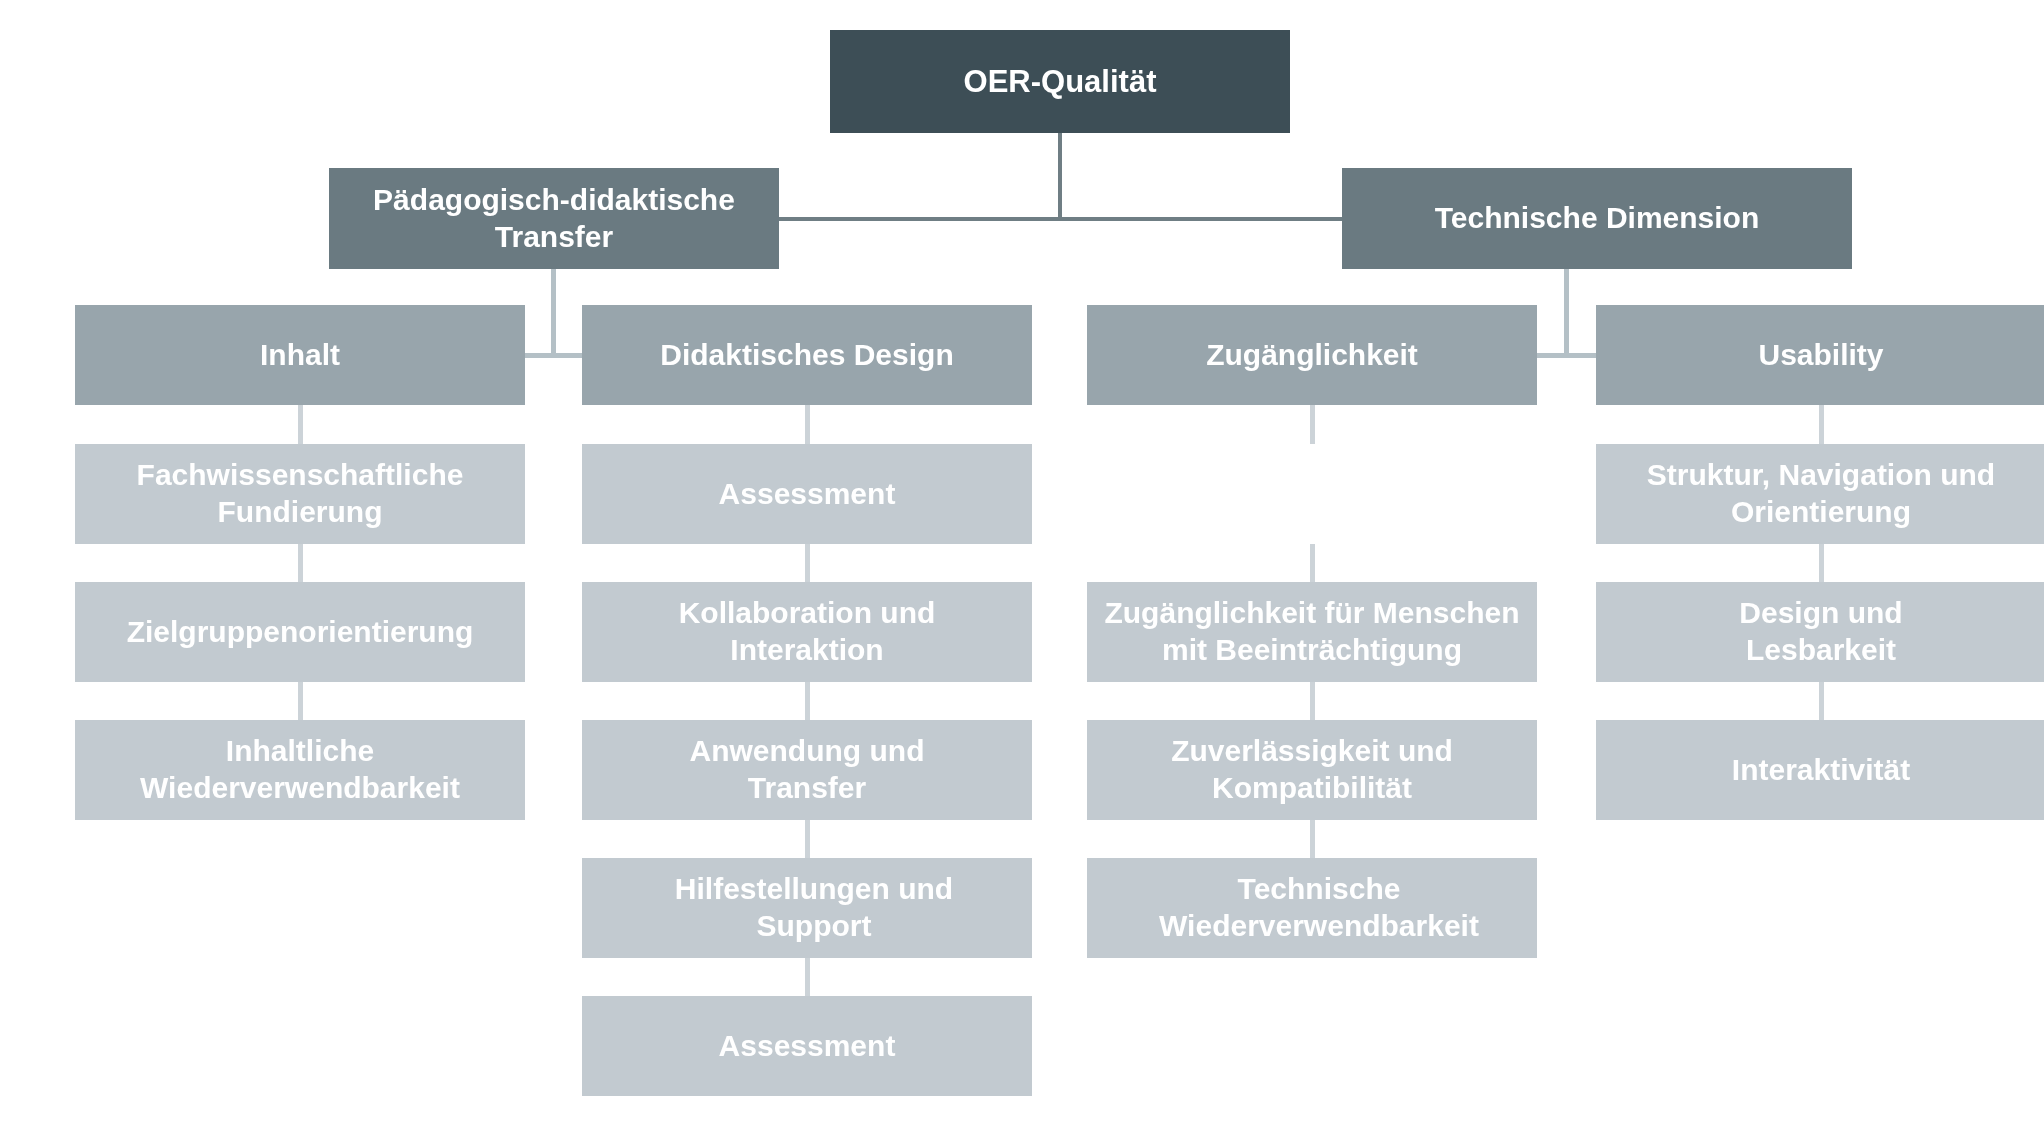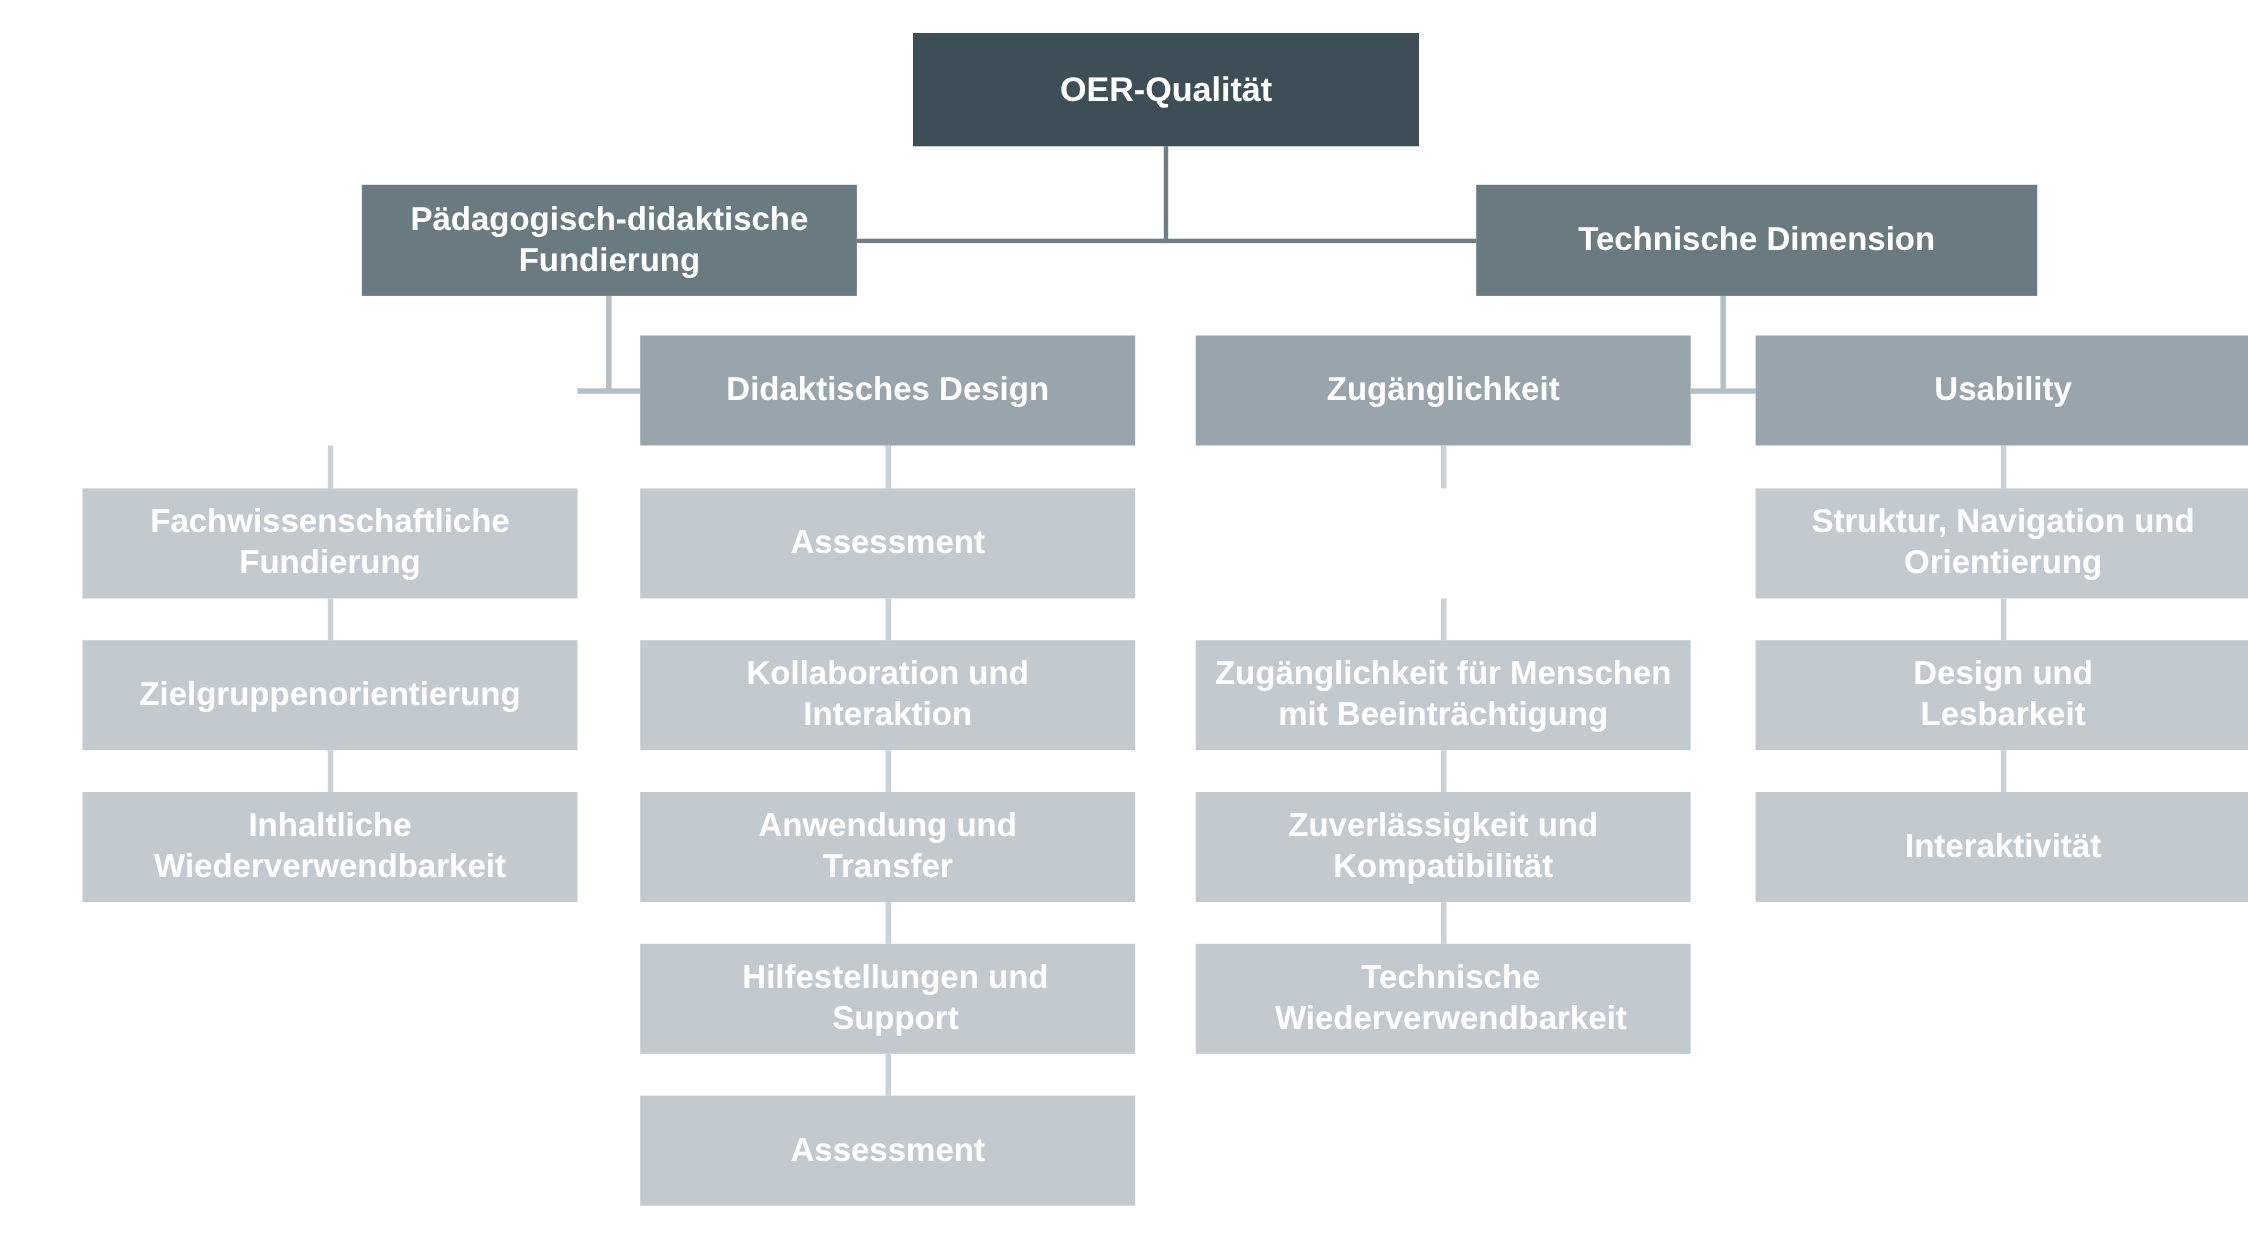--- a/index.html
+++ b/index.html
@@ -78,23 +78,24 @@
   <div class="conn conn-light" style="left:1266px; top:682px; width:5px; height:38px;"></div>
   <div class="conn conn-light" style="left:1266px; top:820px; width:5px; height:38px;"></div>
 
   <div class="conn conn-light" style="left:1775px; top:405px; width:5px; height:39px;"></div>
   <div class="conn conn-light" style="left:1775px; top:544px; width:5px; height:38px;"></div>
   <div class="conn conn-light" style="left:1775px; top:682px; width:5px; height:38px;"></div>
 
   <div class="box root-box pos-root">OER-Qualität</div>
 
   <div class="box dim-box pos-dim0">Pädagogisch-didaktische
-Fundierung</div>
+Transfer</div>
   <div class="box dim-box pos-dim1">Technische Dimension</div>
 
+  <div class="box l3-box colbox c0 rH">Inhalt</div>
   <div class="box l4-box colbox c0 r0">Fachwissenschaftliche
 Fundierung</div>
   <div class="box l4-box colbox c0 r1">Zielgruppenorientierung</div>
   <div class="box l4-box colbox c0 r2">Inhaltliche
 Wiederverwendbarkeit</div>
 
   <div class="box l3-box colbox c1 rH">Didaktisches Design</div>
   <div class="box l4-box colbox c1 r0">Assessment</div>
   <div class="box l4-box colbox c1 r1">Kollaboration und
 Interaktion</div>

